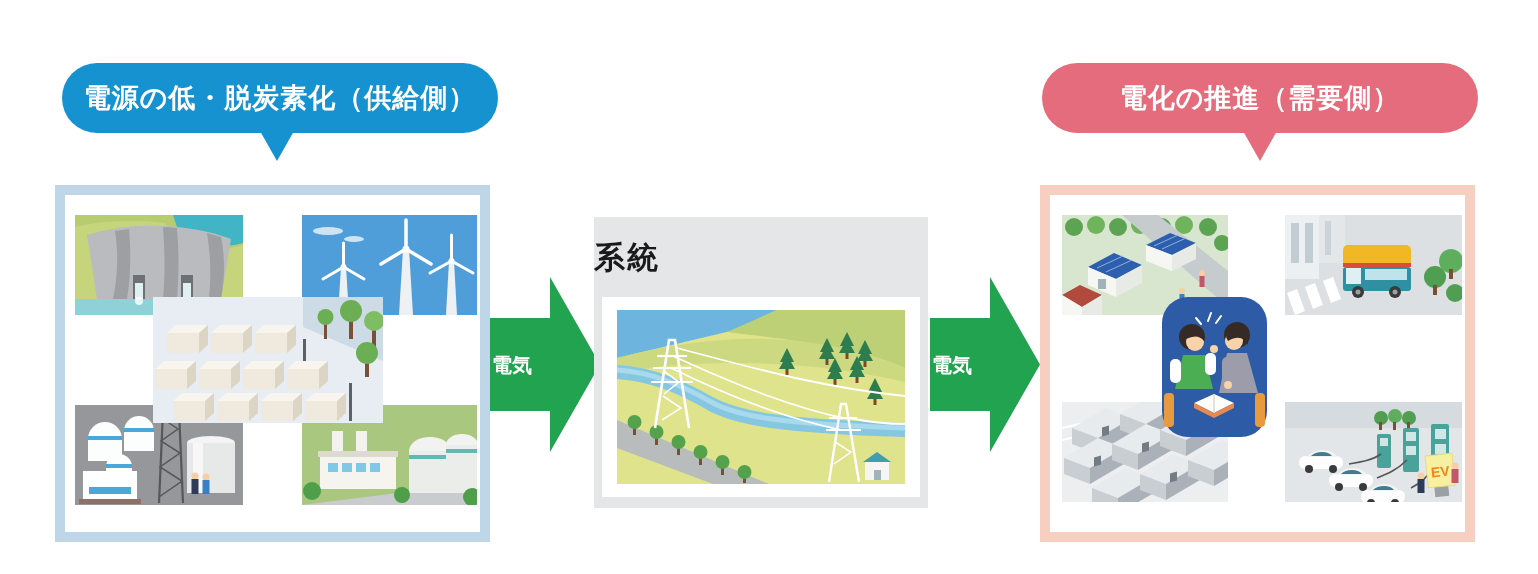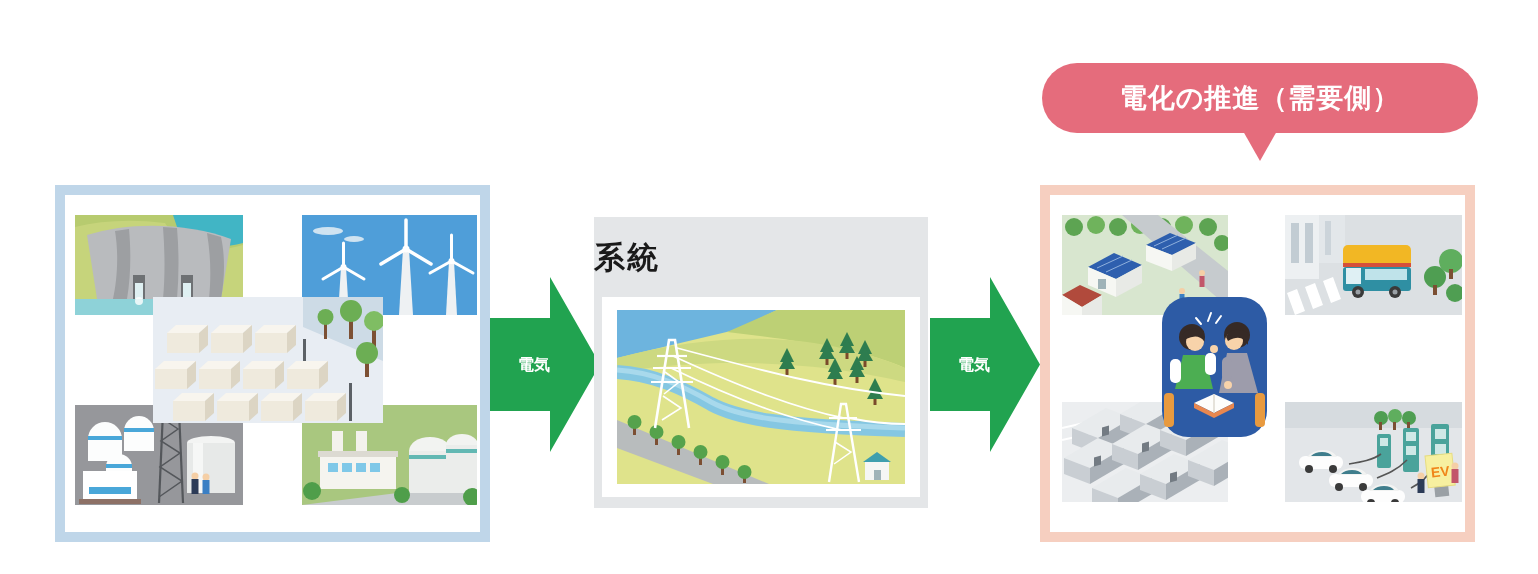--- a/index.html
+++ b/index.html
@@ -42,27 +42,31 @@
   .grid-box { position:absolute; left:8px; top:80px; width:318px; height:200px; background:#fff; }
   .grid-art { position:absolute; left:15px; top:13px; width:288px; height:174px; }
   .grid-art svg { display:block; width:100%; height:100%; }
 
   
   .arrow { position:absolute; top:277px; width:110px; height:175px; }
   .arrow-left  { left:490px; }
   .arrow-right { left:930px; }
   .arrow svg { display:block; }
   .arrow-label { position:absolute; left:2px; top:50%; transform:translateY(-50%);
-                 width:58px; text-align:right; color:#fff; font-weight:bold; font-size:16px; }
+                 width:58px; text-align:left; color:#fff; font-weight:bold; font-size:20px; }
 </style>
 </head>
 <body>
 
 <div class="canvas">
 
+  <div class="bubble bubble-supply">
+    <span class="bubble-label">電源の低・脱炭素化（供給側）</span>
+    <span class="bubble-tail"></span>
+  </div>
 
   <div class="bubble bubble-demand">
     <span class="bubble-label">電化の推進（需要側）</span>
     <span class="bubble-tail"></span>
   </div>
 
   <div class="panel panel-supply">
 
     <div class="quad q-tl">
       <svg viewBox="0 0 168 100" preserveAspectRatio="none">

